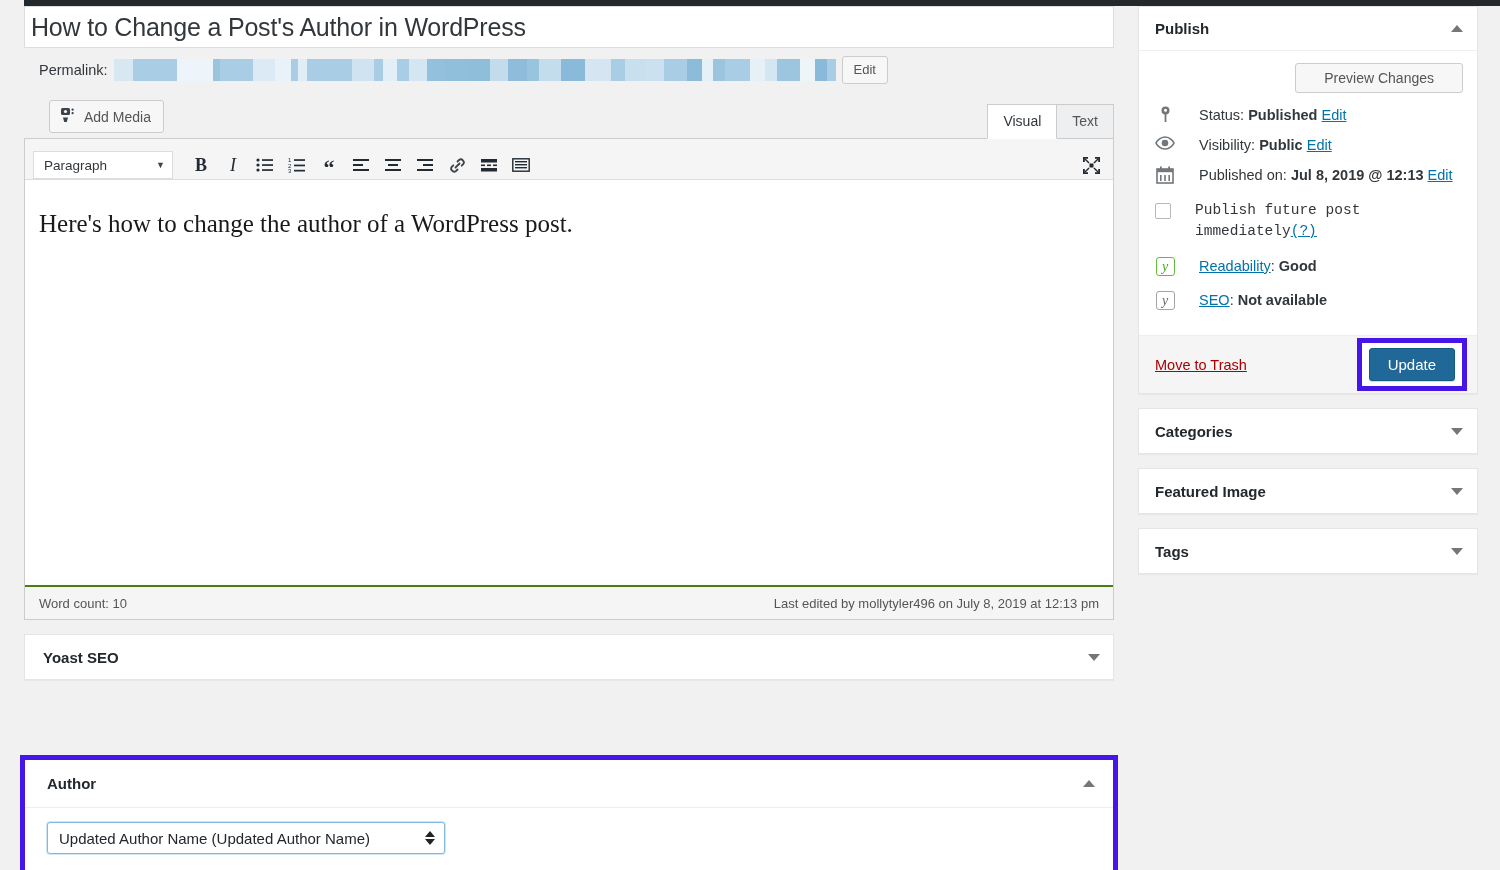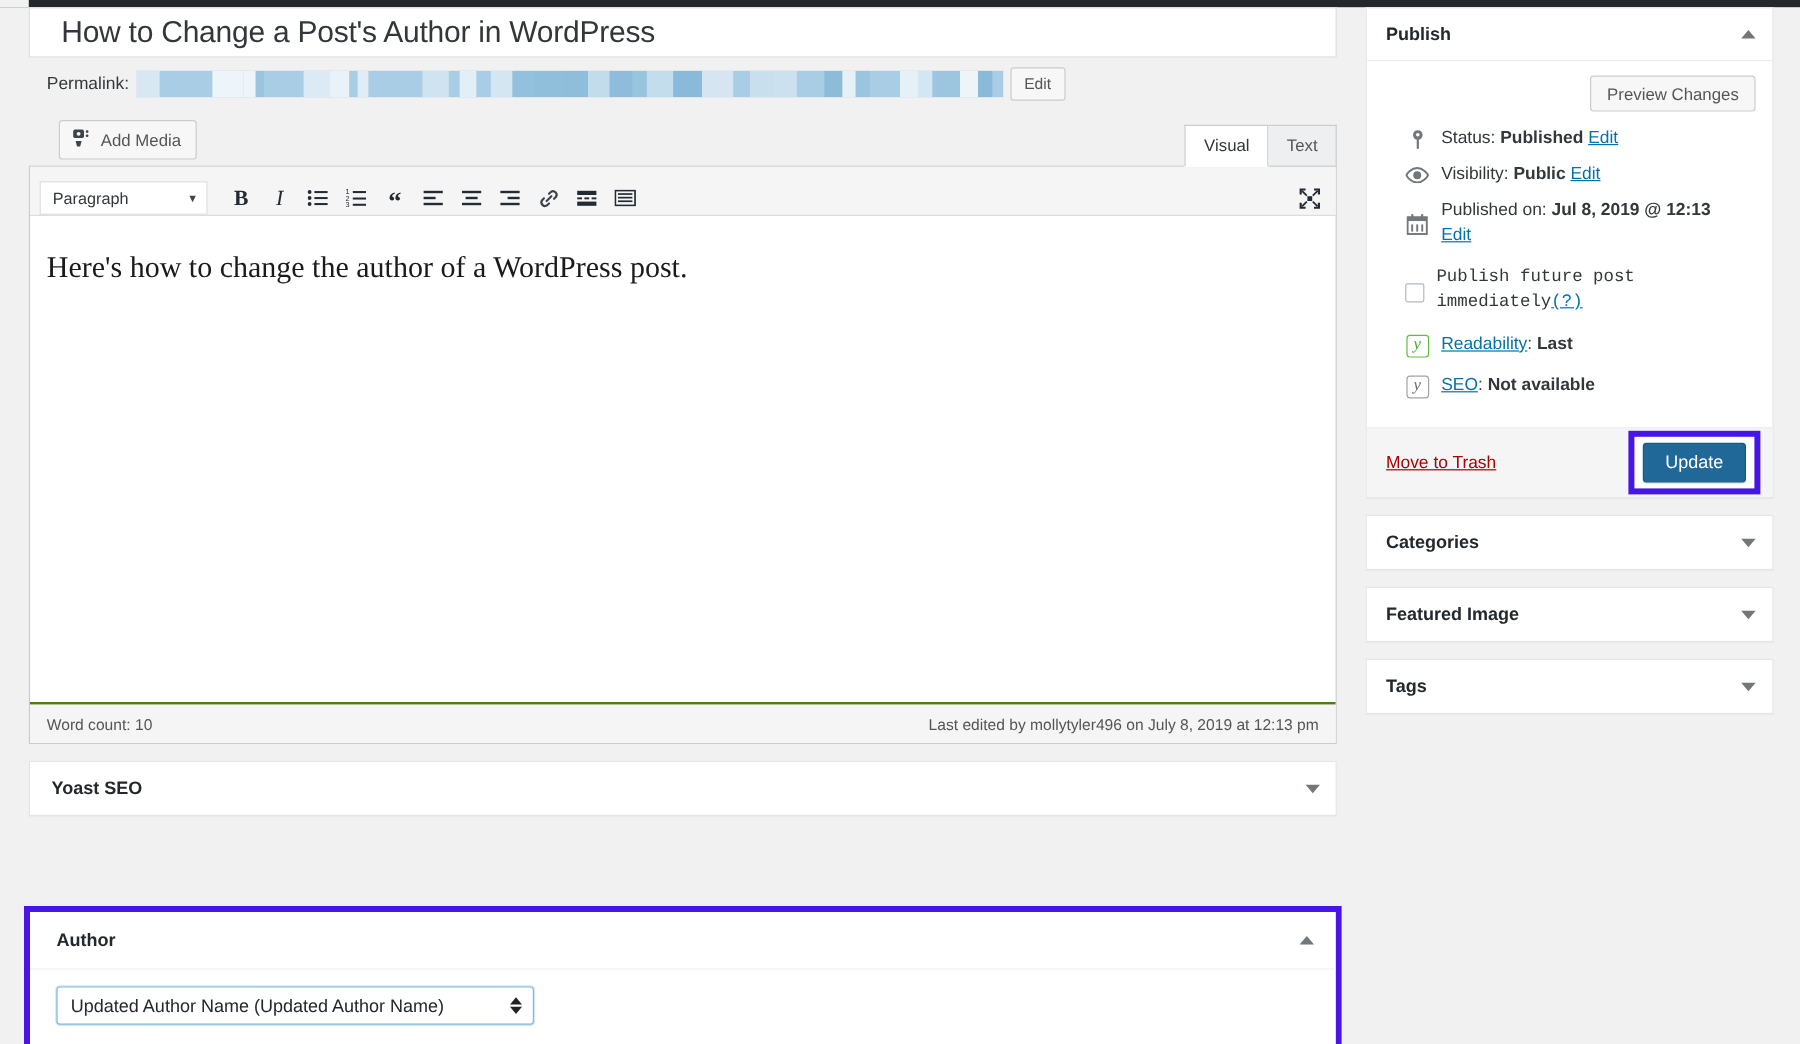--- a/index.html
+++ b/index.html
@@ -13,21 +13,21 @@
 
   
   .topbar { position: absolute; left: 0; top: 0; width: 1500px; height: 6px; background: #23282d; }
   .topbar-gap { position: absolute; left: 0; top: 0; width: 24px; height: 6px; background: #f1f1f1; }
 
   
   .main { position: absolute; left: 24px; top: 6px; width: 1090px; }
 
   .title-wrap {
     background: #fff; border: 1px solid #ddd; height: 42px;
-    display: flex; align-items: center; padding: 0 26px;
+    display: flex; align-items: center; padding: 0 6px;
   }
   .title-text {
     font-size: 25px; color: #32373c; font-weight: 400;
     font-family: "Liberation Sans", sans-serif; letter-spacing: -0.2px;
   }
 
   .permalink-row {
     height: 44px; display: flex; align-items: center; gap: 6px;
     padding-left: 15px; font-size: 14px; color: #32373c;
   }
@@ -131,23 +131,23 @@
   .side-head {
     height: 44px; display: flex; align-items: center; justify-content: space-between;
     padding: 0 14px 0 16px; border-bottom: 1px solid #eee; cursor: pointer;
   }
   .side-head.noborder { border-bottom: none; }
   .side-title { font-size: 15px; font-weight: bold; color: #23282d; }
   .publish-body { padding: 12px 14px 10px 16px; }
   .preview-row { display: flex; justify-content: flex-end; margin-bottom: 12px; }
   .preview-btn {
     border: 1px solid #ccc; background: #f7f7f7; border-radius: 3px;
-    font-size: 14px; color: #555; padding: 6px 13px; cursor: pointer;
-  }
-  .prow { display: flex; align-items: center; gap: 10px; margin: 9px 16px; font-size: 14.5px; color: #32373c; }
+    font-size: 14px; color: #555; padding: 6px 28px; cursor: pointer;
+  }
+  .prow { display: flex; align-items: flex-start; gap: 24px; margin: 9px 0; font-size: 14.5px; color: #32373c; }
   .prow .ic { width: 20px; flex: 0 0 20px; display: flex; justify-content: center; padding-top: 1px; }
   .prow .txt { line-height: 21px; }
   .prow b { font-weight: bold; }
   a.lnk { color: #0073aa; text-decoration: underline; cursor: pointer; }
   .cbox { width: 16px; height: 16px; border: 1px solid #b4b9be; background: #fff; border-radius: 2px; flex: 0 0 16px; margin-top: 3px; cursor: pointer; }
 
   .yoast-ic {
     width: 19px; height: 19px; border: 1.5px solid #a4a4a4; border-radius: 3px;
     display: flex; align-items: center; justify-content: center;
     font-family: "Liberation Serif", serif; font-size: 14px; font-style: italic;
@@ -448,21 +448,21 @@
           <span class="txt">
             <span>Publish future post immediately</span><a class="lnk">(?)</a>
           </span>
         </div>
 
         <div class="prow" style="margin-top:14px;">
           <span class="ic">
             <span class="yoast-ic green">y</span>
           </span>
           <span class="txt">
-            <a class="lnk">Readability</a><span>: </span><b>Last</b>
+            <a class="lnk">Readability</a><span>: </span><b>Good</b>
           </span>
         </div>
 
         <div class="prow" style="margin-top:13px;margin-bottom:14px;">
           <span class="ic">
             <span class="yoast-ic">y</span>
           </span>
           <span class="txt">
             <a class="lnk">SEO</a><span>: </span><b>Not available</b>
           </span>

